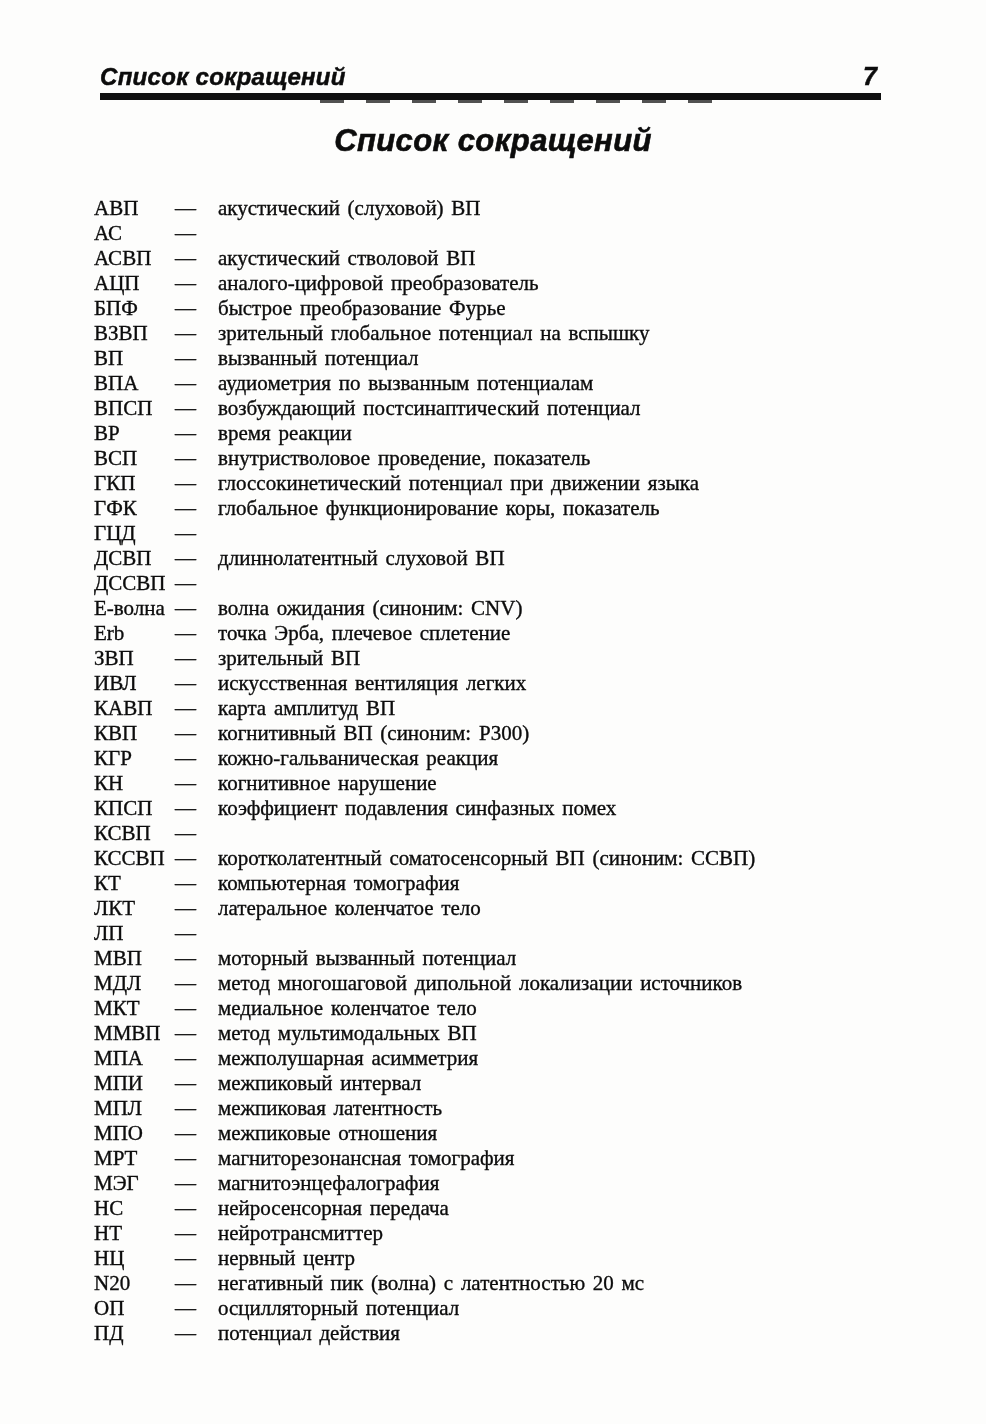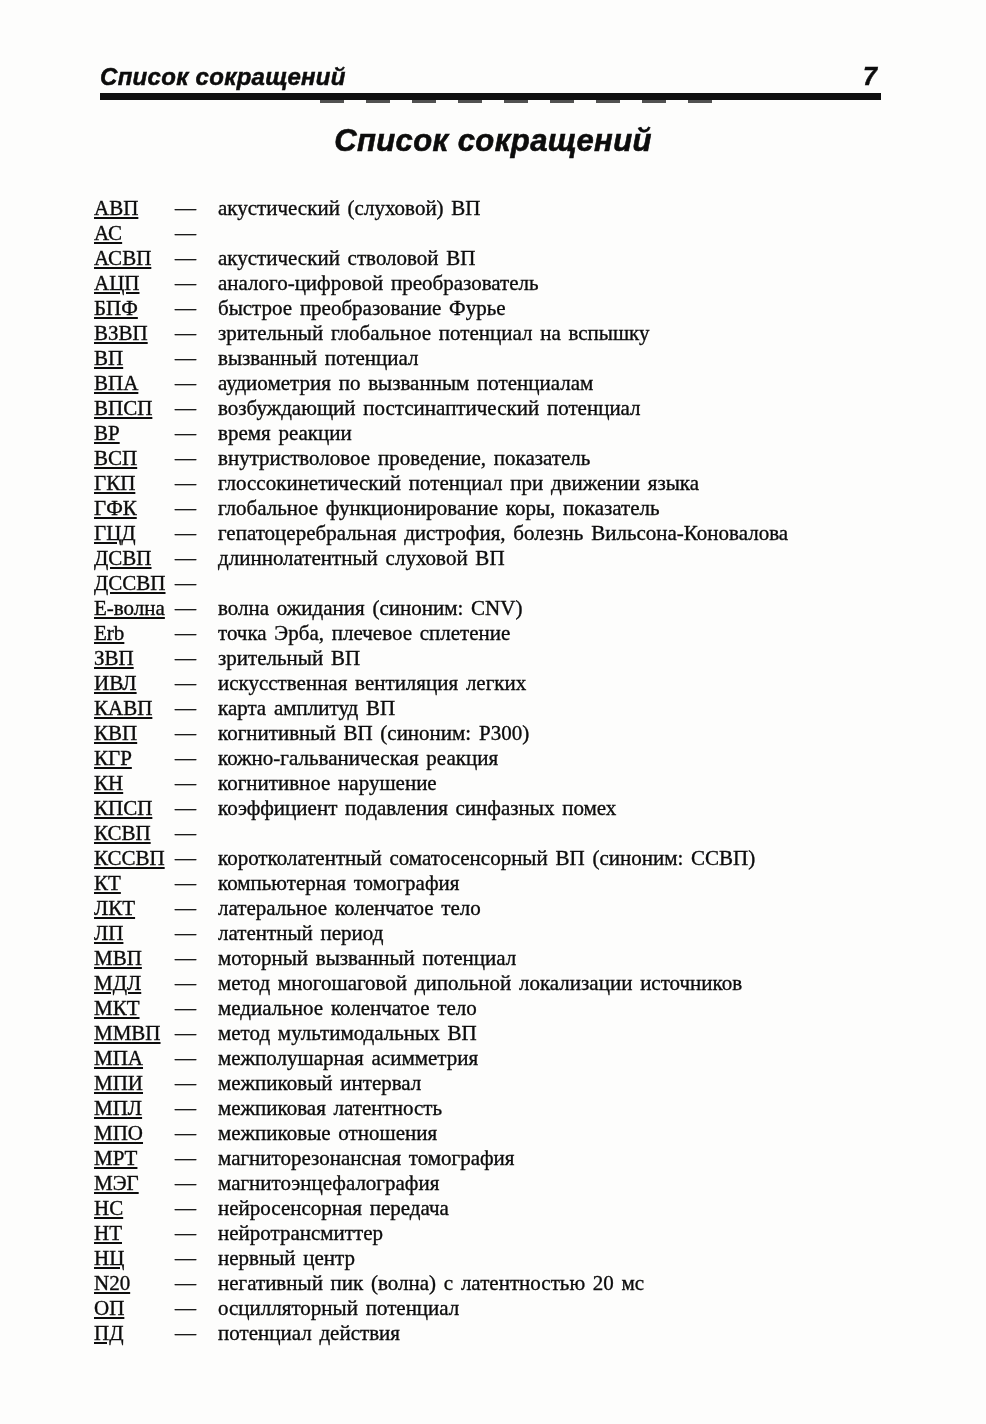--- a/index.html
+++ b/index.html
@@ -55,21 +55,21 @@
     width: 810px;
   }
   .row {
     display: flex;
     height: 25px;
     line-height: 25px;
     font-size: 21px;
     white-space: nowrap;
     -webkit-text-stroke: 0.35px #0c0c0c;
   }
-  .abbr { flex: 0 0 81px; text-decoration: underline; }
+  .abbr { flex: 0 0 81px; }
   .dash { flex: 0 0 43px; }
   .def  { flex: 1; word-spacing: 2.5px; }
 </style>
 </head>
 <body>
 
 <header class="running-head">
   <span class="running-title">Список сокращений</span>
   <span class="page-number">7</span>
 </header>
@@ -152,21 +152,20 @@
 
   <div class="row">
     <span class="abbr">ГФК</span>
     <span class="dash">—</span>
     <span class="def">глобальное функционирование коры, показатель</span>
   </div>
 
   <div class="row">
     <span class="abbr">ГЦД</span>
     <span class="dash">—</span>
-    <span class="def">гепатоцеребральная дистрофия, болезнь Вильсона-Коновалова</span>
   </div>
 
   <div class="row">
     <span class="abbr">ДСВП</span>
     <span class="dash">—</span>
     <span class="def">длиннолатентный слуховой ВП</span>
   </div>
 
   <div class="row">
     <span class="abbr">ДССВП</span>
@@ -246,21 +245,20 @@
 
   <div class="row">
     <span class="abbr">ЛКТ</span>
     <span class="dash">—</span>
     <span class="def">латеральное коленчатое тело</span>
   </div>
 
   <div class="row">
     <span class="abbr">ЛП</span>
     <span class="dash">—</span>
-    <span class="def">латентный период</span>
   </div>
 
   <div class="row">
     <span class="abbr">МВП</span>
     <span class="dash">—</span>
     <span class="def">моторный вызванный потенциал</span>
   </div>
 
   <div class="row">
     <span class="abbr">МДЛ</span>

